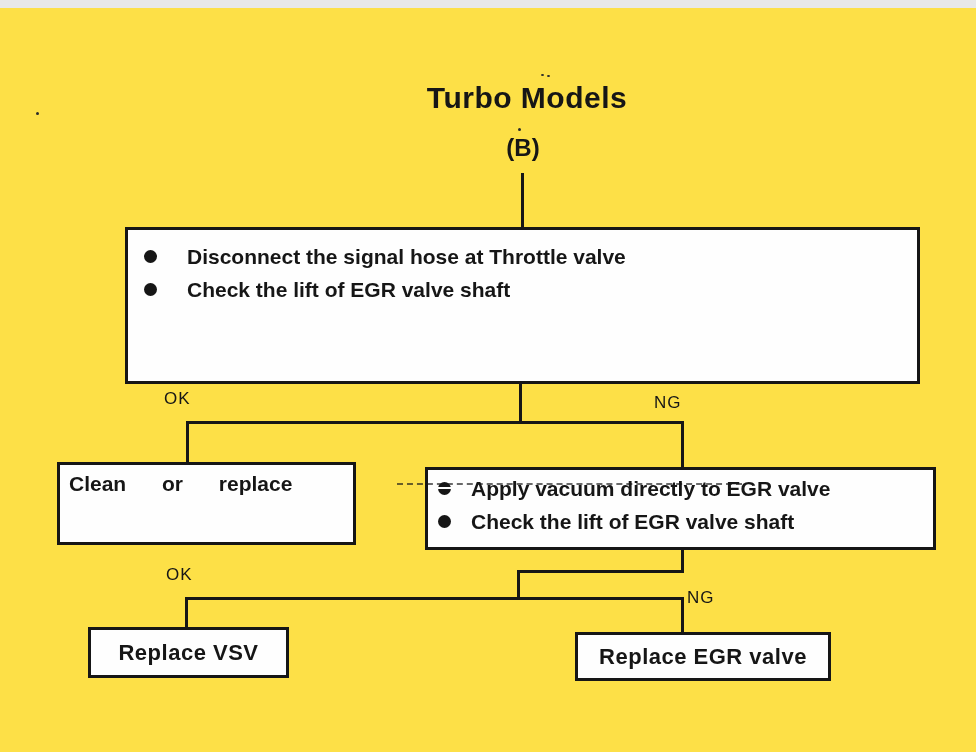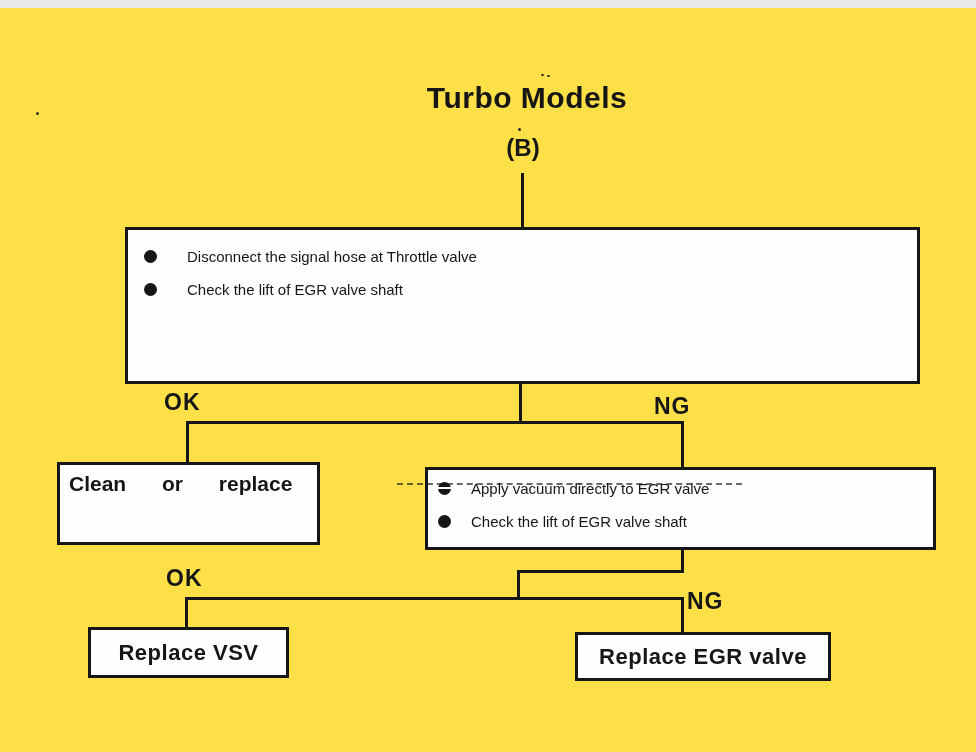--- a/index.html
+++ b/index.html
@@ -20,37 +20,37 @@
   }
   .sublabel{
     position:absolute;left:473px;top:126px;width:100px;
     text-align:center;font-size:24px;font-weight:bold;
   }
   .box{
     position:absolute;border:3px solid #161616;background:#fefefe;
     box-sizing:border-box;
   }
   .box-step1{left:125px;top:219px;width:795px;height:157px;padding:10px 18px 0 16px;}
-  .box-clean{left:57px;top:454px;width:263px;height:83px;padding:2px 12px 0 9px;
+  .box-clean{left:57px;top:454px;width:299px;height:83px;padding:2px 12px 0 9px;
     font-size:21px;font-weight:bold;line-height:34px;}
   .box-apply{left:425px;top:459px;width:511px;height:83px;padding:2px 10px 16px 10px;}
   .box-small{display:flex;align-items:center;justify-content:center;
     font-size:22px;font-weight:bold;letter-spacing:.5px;}
   .box-vsv{left:88px;top:619px;width:201px;height:51px;}
   .box-egr{left:575px;top:624px;width:256px;height:49px;}
   .brow{display:flex;align-items:center;height:33px;}
   .bullet{width:13px;height:13px;border-radius:50%;background:#161616;flex:0 0 13px;}
   .bullet.striped{
     background:linear-gradient(to bottom,#161616 0 38%,#fefefe 38% 52%,#161616 52% 100%);
   }
-  .brow .btxt{margin-left:30px;font-size:15px;font-weight:normal;white-space:nowrap;}
+  .brow .btxt{margin-left:30px;font-size:21px;font-weight:bold;white-space:nowrap;}
   .box-apply .brow .btxt{margin-left:20px;}
   .wordspread{word-spacing:30px;}
   .oklabel,.nglabel{
-    position:absolute;font-size:23px;font-weight:bold;letter-spacing:1px;
+    position:absolute;font-size:17px;font-weight:normal;letter-spacing:1px;
   }
   .scan-dashes{
     position:absolute;left:397px;top:475px;width:345px;height:0;
     border-top:2px dashed rgba(25,25,25,.65);z-index:3;pointer-events:none;
   }
 </style>
 </head>
 <body>
 
 <div class="page">

